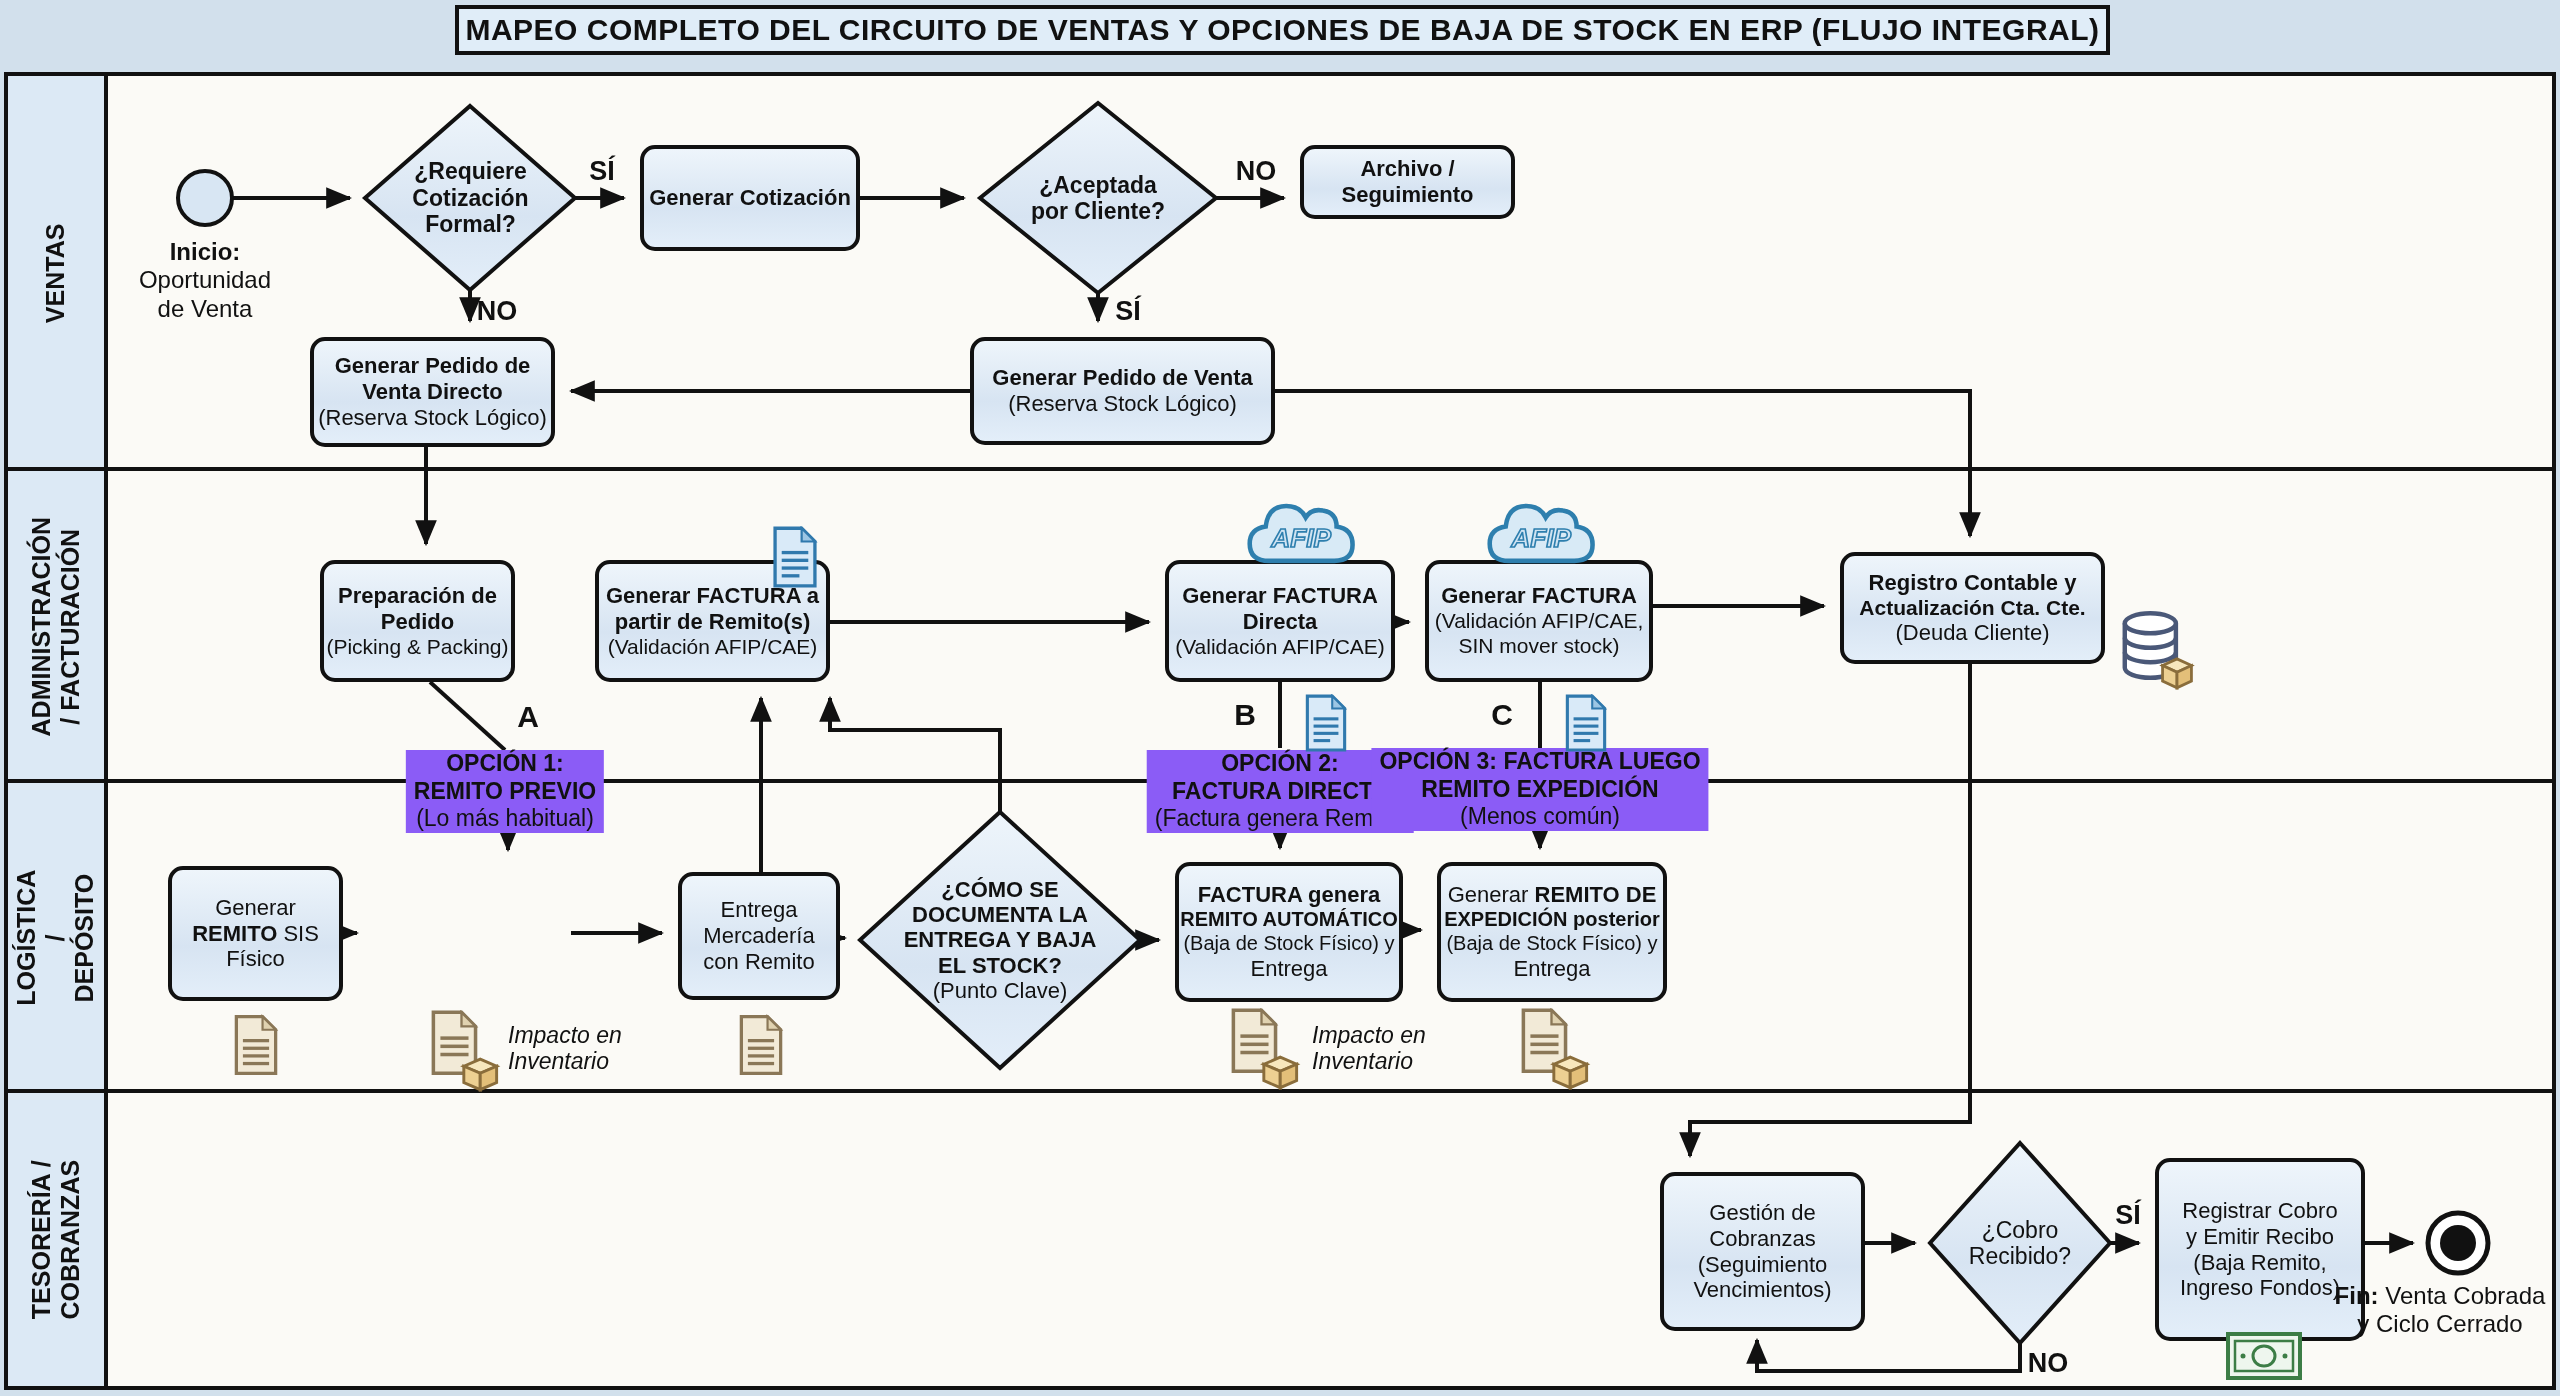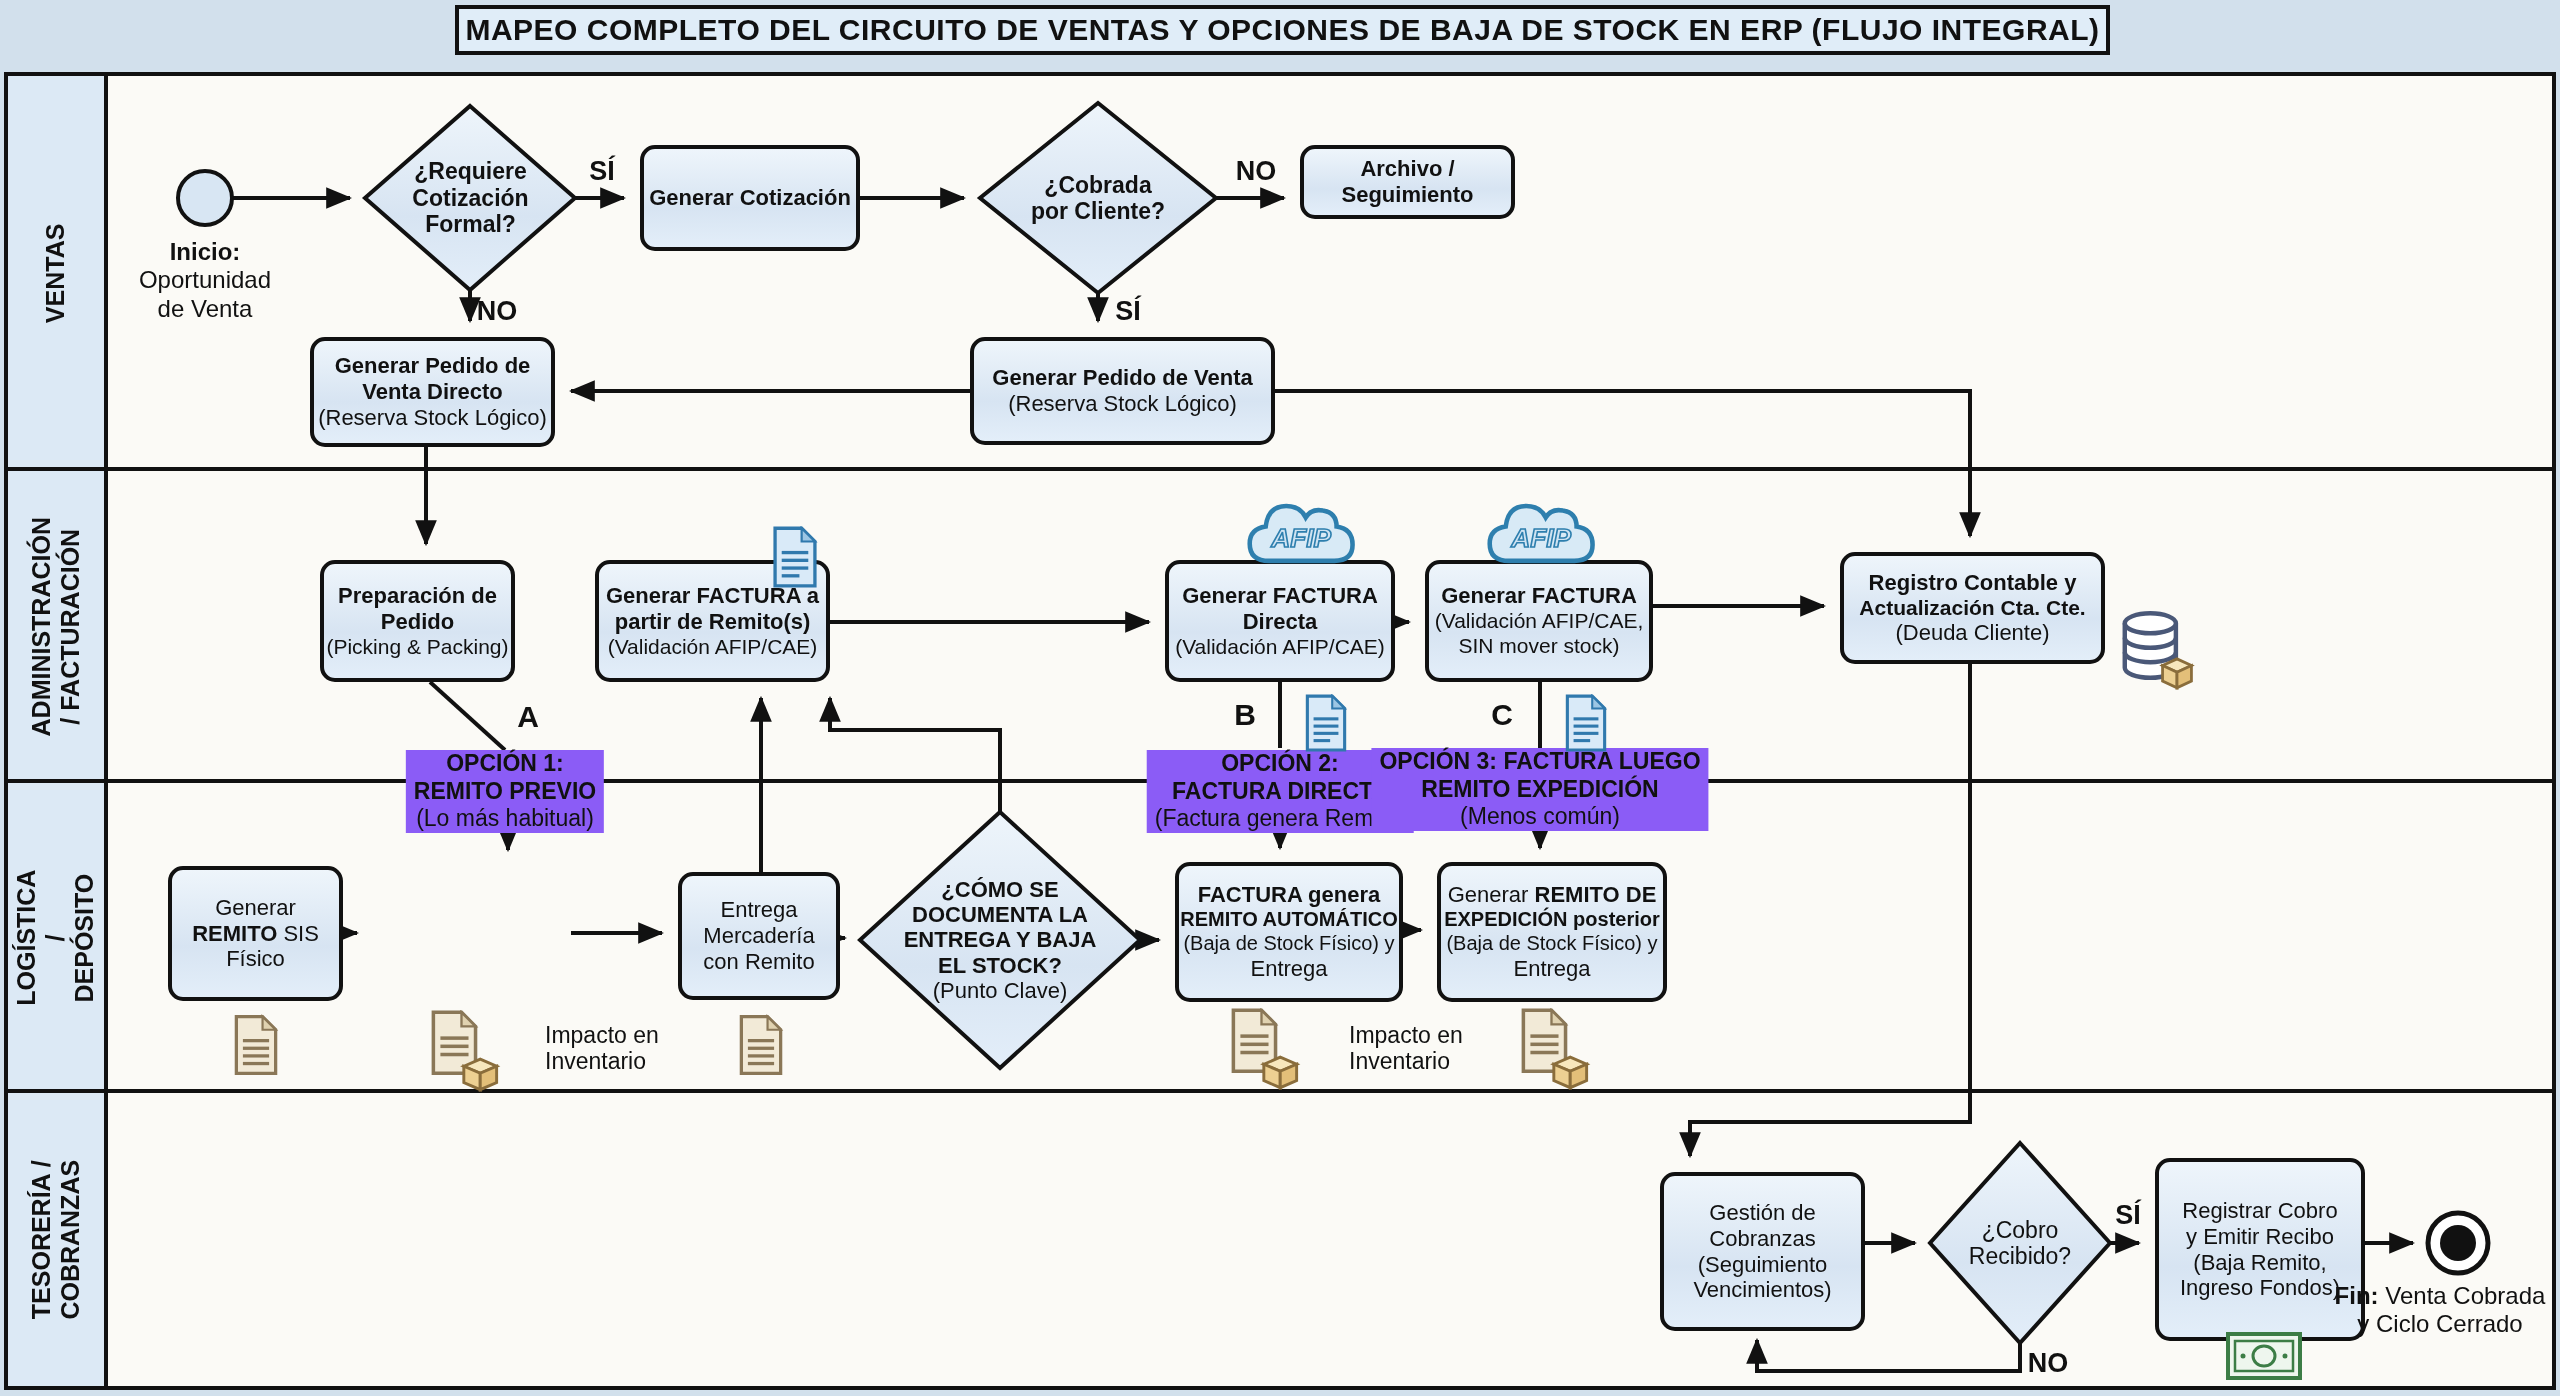--- a/index.html
+++ b/index.html
@@ -24,21 +24,21 @@
        text-align:center;font-size:22px;line-height:1.18;z-index:3;}
   .dtext{position:absolute;display:flex;flex-direction:column;align-items:center;
          justify-content:center;text-align:center;font-size:23px;line-height:1.15;z-index:3;}
   .ln{white-space:nowrap;}
   .b{font-weight:bold;}
   .elabel{position:absolute;transform:translateX(-50%);font-weight:bold;font-size:27px;z-index:4;}
   .opt{position:absolute;transform:translateX(-50%);text-align:center;font-size:23px;
        line-height:1.2;background:#8b5cf6;padding:0 8px;z-index:4;}
   .freetext{position:absolute;transform:translateX(-50%);text-align:center;
             font-size:24px;line-height:1.18;z-index:4;}
-  .impacto{position:absolute;font-size:23px;line-height:1.15;z-index:4;margin-left:37px;}
+  .impacto{position:absolute;font-style:italic;font-size:23px;line-height:1.15;z-index:4;}
   .icon{position:absolute;z-index:5;}
 </style>
 </head>
 <body>
 
 <div id="canvas">
 
   <div id="title-bar">
     <span>MAPEO COMPLETO DEL CIRCUITO DE VENTAS Y OPCIONES DE BAJA DE STOCK EN ERP (FLUJO INTEGRAL)</span>
   </div>
@@ -142,21 +142,21 @@
   <div class="elabel" style="left:602px;top:156px">SÍ</div>
   <div class="elabel" style="left:1256px;top:156px">NO</div>
   <div class="elabel" style="left:497px;top:296px">NO</div>
   <div class="elabel" style="left:1128px;top:296px">SÍ</div>
 
   <div class="box" style="left:640px;top:145px;width:220px;height:106px">
     <div class="ln b">Generar Cotización</div>
   </div>
 
   <div class="dtext" style="left:995px;top:135px;width:206px;height:126px">
-    <div class="ln b">¿Cobrada</div>
+    <div class="ln b">¿Aceptada</div>
     <div class="ln b">por Cliente?</div>
   </div>
 
   <div class="box" style="left:1300px;top:145px;width:215px;height:74px">
     <div class="ln b">Archivo /</div>
     <div class="ln b">Seguimiento</div>
   </div>
 
   <div class="box" style="left:310px;top:337px;width:245px;height:110px">
     <div class="ln b">Generar Pedido de</div>

